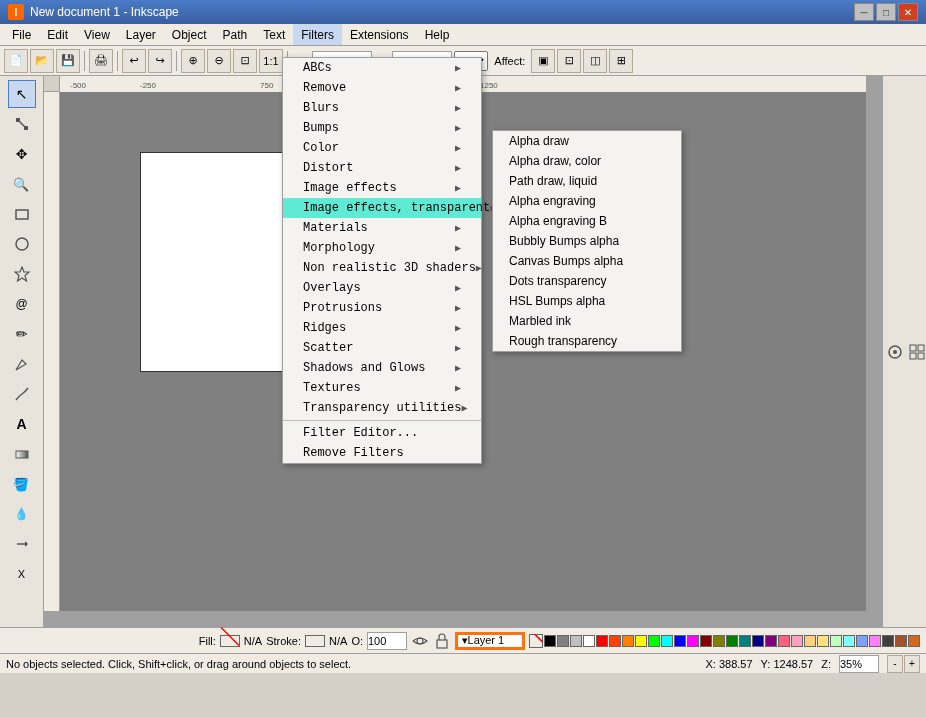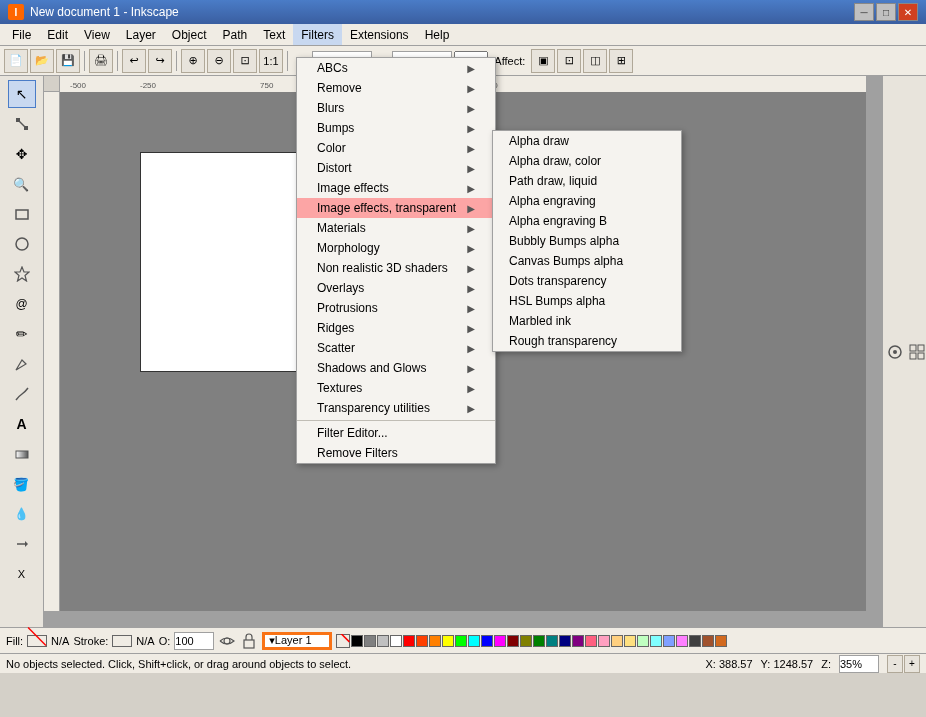--- a/index.html
+++ b/index.html
@@ -242,21 +242,21 @@
       z-index: 100;
     }
     .dropdown-item {
       display: flex;
       align-items: center;
       justify-content: space-between;
       padding: 3px 20px 3px 20px;
       cursor: pointer;
       white-space: nowrap;
     }
-    .dropdown-item.highlighted { background: #fca5a5; }
+    .dropdown-item.highlighted { background: #5eead4; }
     .dropdown-item .arrow { font-size: 10px; color: #555; }
     .dropdown-separator {
       height: 1px;
       background: #c0bdb5;
       margin: 2px 0;
     }
 
     
     .submenu {
       position: absolute;
@@ -492,21 +492,21 @@
       <svg width="18" height="18" viewBox="0 0 18 18">
           <rect x="2" y="2" width="14" height="14" fill="none" stroke="#555" stroke-width="1.2"></rect>
           <line x1="9" y1="2" x2="9" y2="16" stroke="#555" stroke-width="1"></line>
           <line x1="2" y1="9" x2="16" y2="9" stroke="#555" stroke-width="1"></line>
         </svg>
     </div>
   </div>
 </div>
 
 <div id="bottom-area">
-  <div style="display:flex;align-items:center;gap:4px;flex:1;">
+  <div style="display:flex;align-items:center;gap:4px;flex:1;justify-content:flex-end;">
     <span>Fill:</span>
     <div style="width:20px;height:12px;border:1px solid #666;background:transparent;position:relative;">
       <div style="position:absolute;top:0;left:0;width:100%;height:1px;background:red;transform:rotate(45deg) scale(1.4);transform-origin:center;"></div>
     </div>
     <span>N/A</span>
     <span>Stroke:</span>
     <div style="width:20px;height:12px;border:1px solid #666;background:transparent;position:relative;"></div>
     <span>N/A</span>
     <span>O:</span>
     <input type="number" style="width: 40px; height: 18px; border: 1px solid rgb(160, 160, 160); font-size: 11px;" value="100">
@@ -566,21 +566,21 @@
   <span>X: 388.57</span>
   <span>Y: 1248.57</span>
   <span>Z:</span>
   <input type="text" value="35%" style="width: 40px; height: 18px; border: 1px solid rgb(160, 160, 160); font-size: 11px;">
   <div style="display:flex;gap:1px;">
     <div style="width:16px;height:18px;background:#e8e4dc;border:1px solid #b0a898;display:flex;align-items:center;justify-content:center;font-size:10px;cursor:pointer;">-</div>
     <div style="width:16px;height:18px;background:#e8e4dc;border:1px solid #b0a898;display:flex;align-items:center;justify-content:center;font-size:10px;cursor:pointer;">+</div>
   </div>
 </div>
 
-<div class="dropdown-menu" style="position:fixed; top:57px; left:296px; width:192px;">
+<div class="dropdown-menu" style="position:fixed; top:57px; left:282px; width:192px;font-family:Liberation Mono, monospace;">
   <div class="dropdown-item">
       <span>ABCs</span>
       <span class="arrow">▶</span>
     </div>
   <div class="dropdown-item">
       <span>Remove</span>
       <span class="arrow">▶</span>
     </div>
   <div class="dropdown-item">
       <span>Blurs</span>

